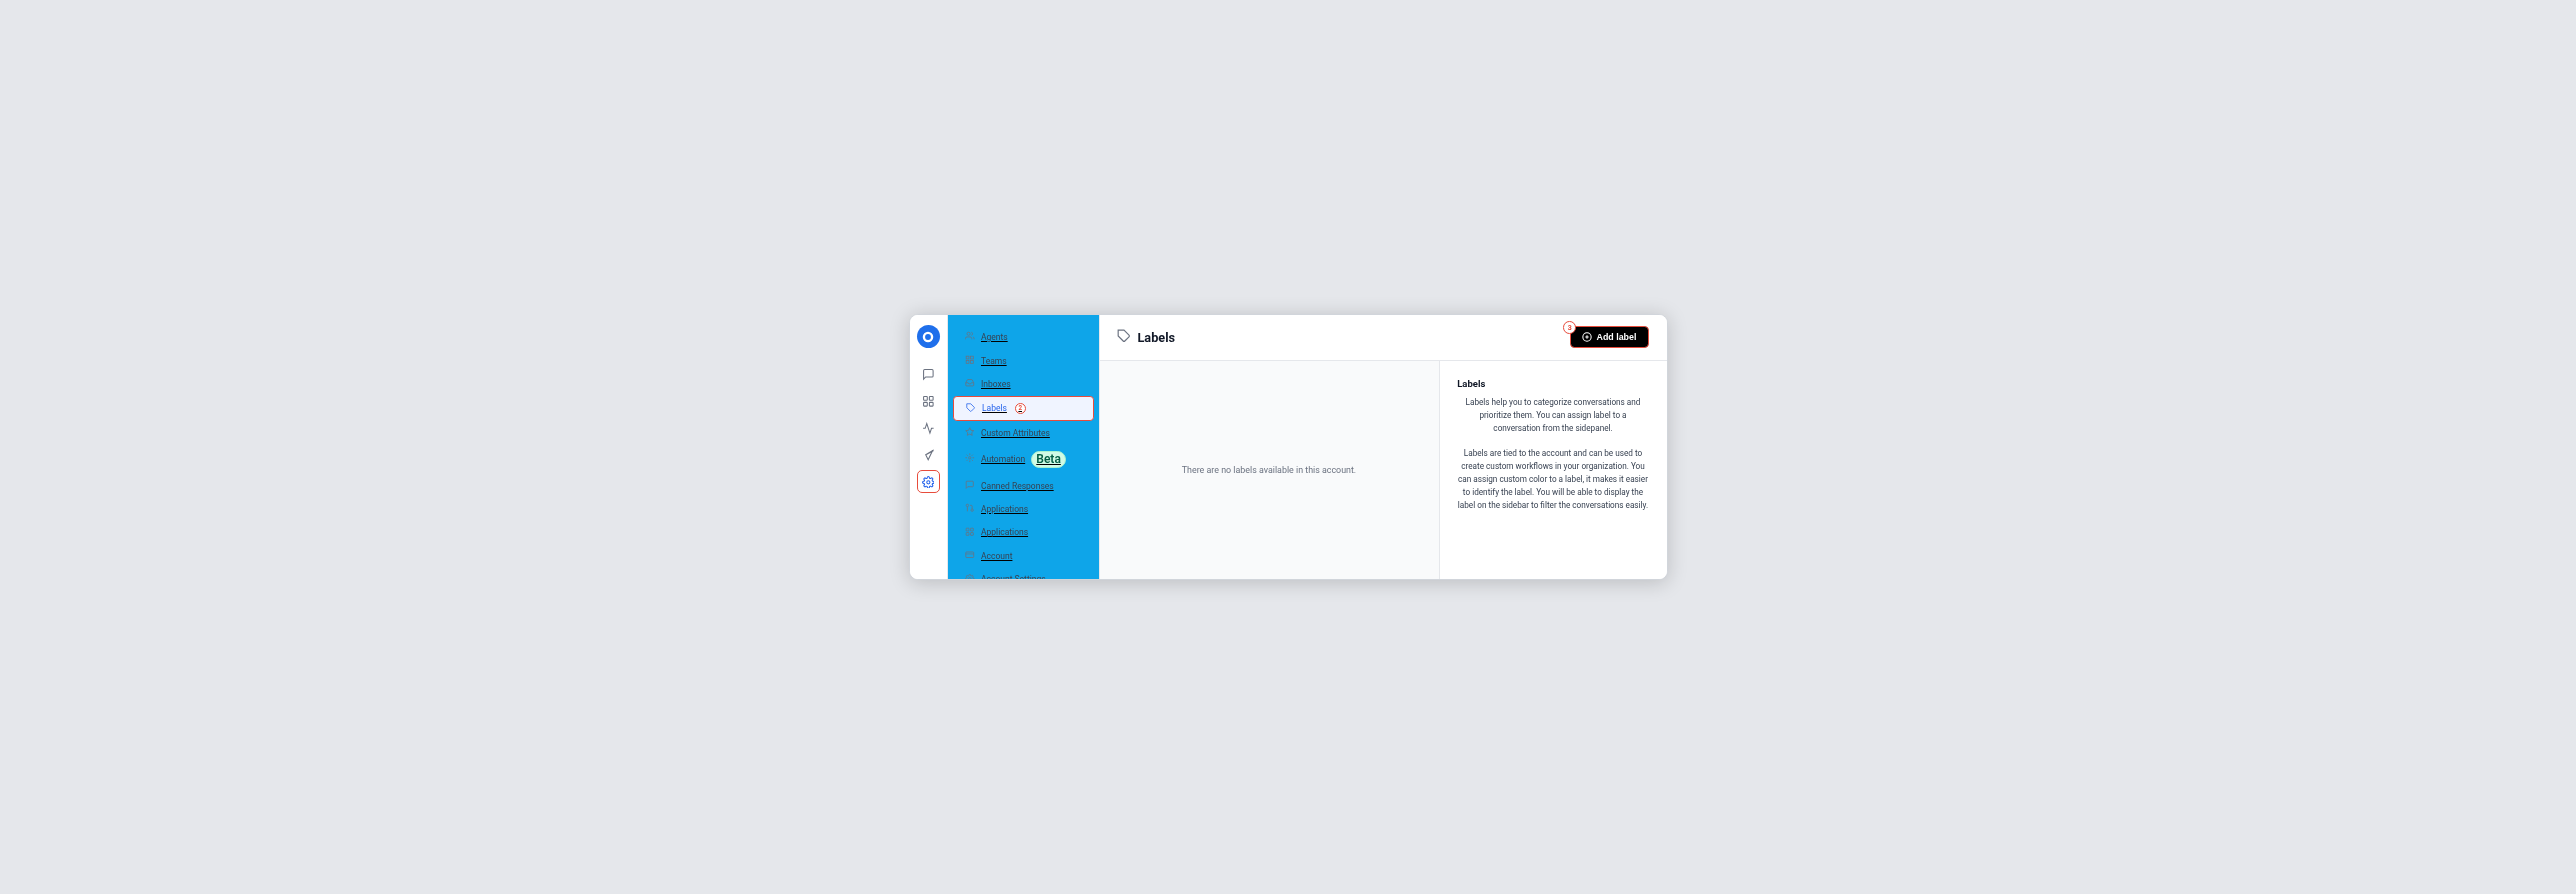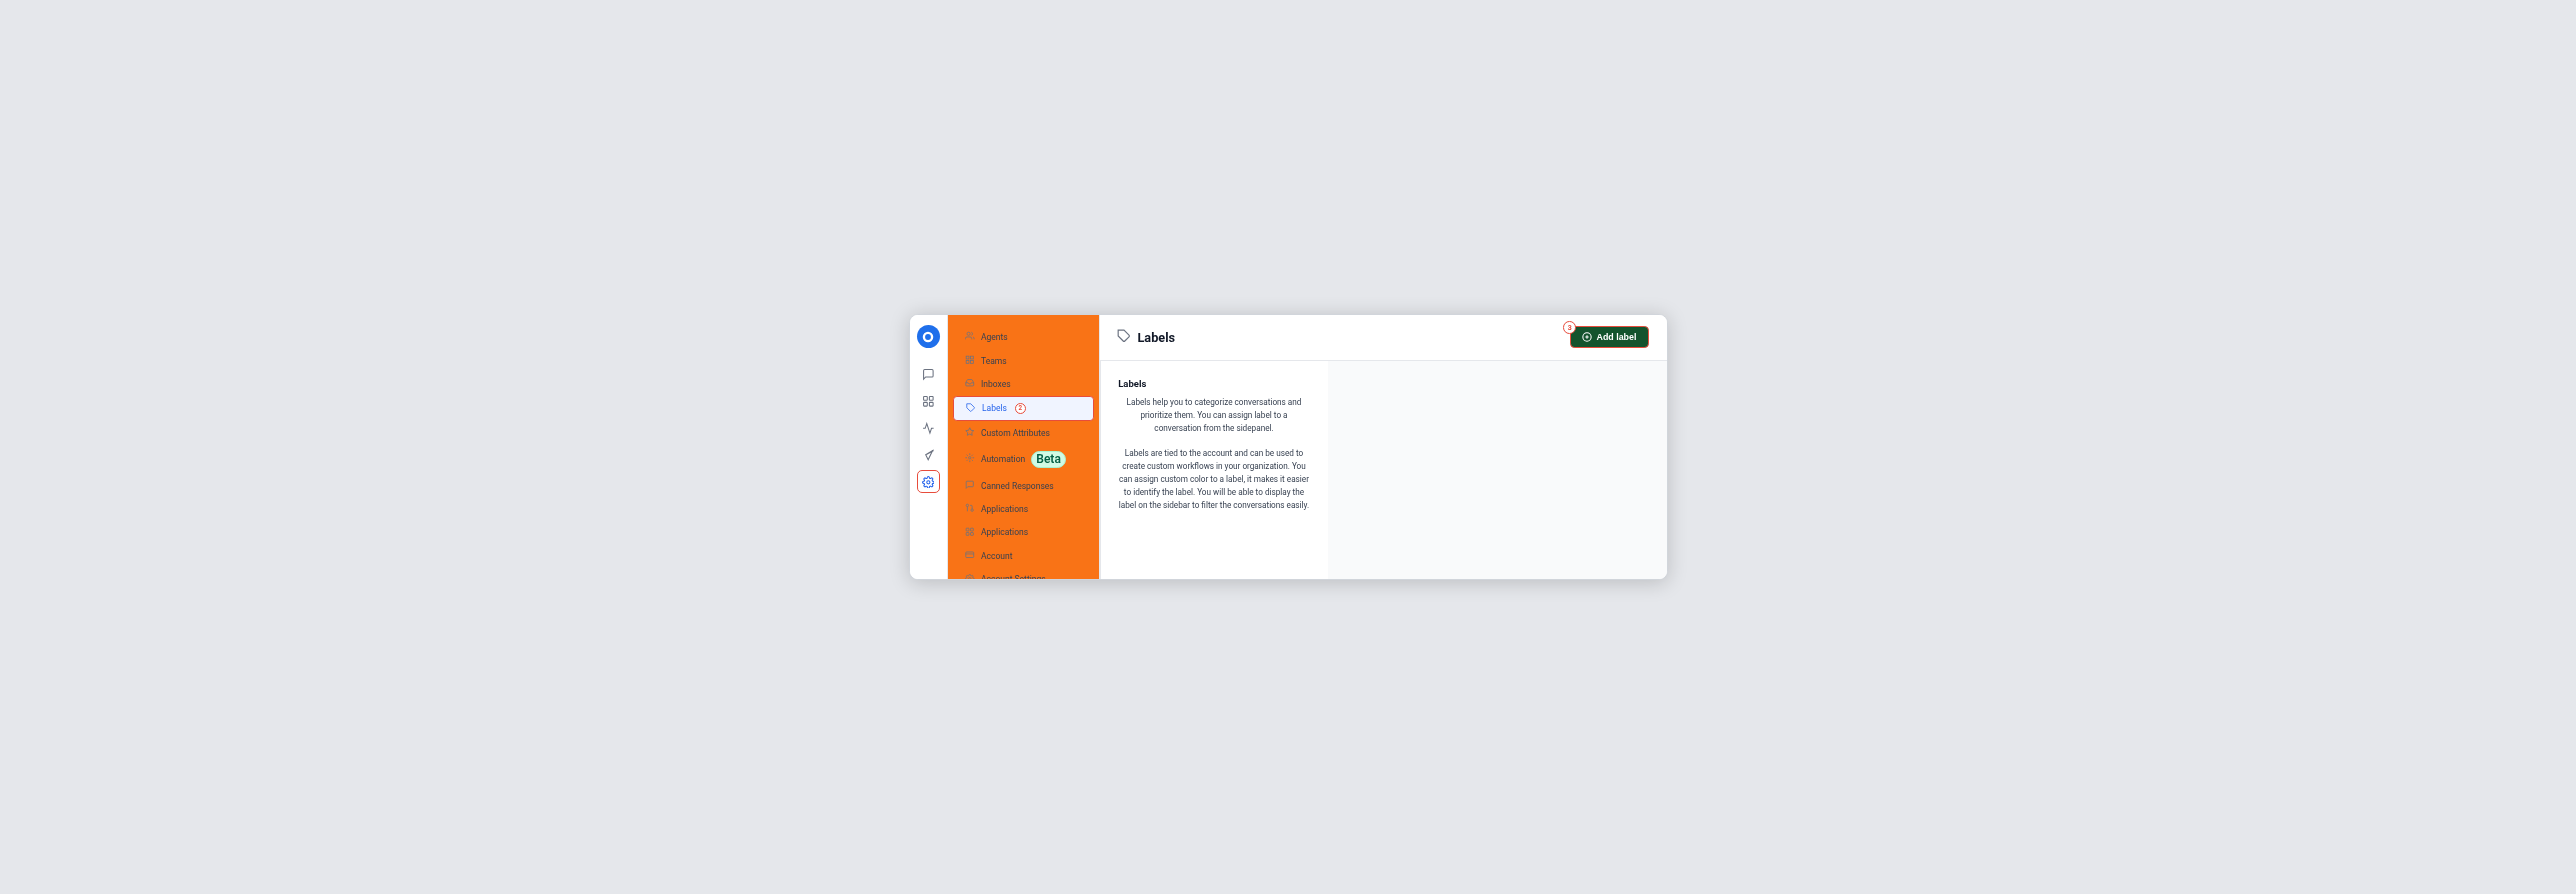--- a/index.html
+++ b/index.html
@@ -56,25 +56,26 @@
       color: #6b7280;
       font-size: 10.8px;
     }
     .rail-icon.active {
       color: #2563eb;
       border: 1.3px solid #e74c3c;
     }
     
     .sidebar {
       width: 152px;
-      background: #f97316;
+      background: #0ea5e9;
       border-right: 0.6px solid #e5e7eb;
       padding: 10px 0;
       flex-shrink: 0;
       overflow-y: auto;
+      text-decoration: underline;
     }
     .nav-item {
       display: flex;
       align-items: center;
       gap: 6.3px;
       padding: 5.7px 12.7px;
       font-size: 8.5px;
       color: #374151;
       cursor: pointer;
       border-radius: 3.8px;
@@ -117,21 +118,21 @@
       align-items: center;
       gap: 6.3px;
       font-size: 12.7px;
       font-weight: 700;
       color: #111827;
     }
     .add-label-btn {
       display: flex;
       align-items: center;
       gap: 4.4px;
-      background: #14532d;
+      background: #000000;
       color: #fff;
       border: 1.3px solid #e74c3c;
       border-radius: 4.4px;
       padding: 5px 11.4px;
       font-size: 8.9px;
       font-weight: 600;
       cursor: pointer;
     }
     .badge-3 {
       position: absolute;
@@ -382,20 +383,23 @@
               <line x1="12" y1="8" x2="12" y2="16"></line>
               <line x1="8" y1="12" x2="16" y2="12"></line>
             </svg>
           <span>Add label</span>
         </button>
       </div>
     </div>
 
     <div class="main-body">
 
+      <div class="empty-area">
+        <span>There are no labels available in this account.</span>
+      </div>
 
       <div class="info-panel">
         <h3>Labels</h3>
         <p>Labels help you to categorize conversations and prioritize them. You can assign label to a conversation from the sidepanel.</p>
         <p>Labels are tied to the account and can be used to create custom workflows in your organization. You can assign custom color to a label, it makes it easier to identify the label. You will be able to display the label on the sidebar to filter the conversations easily.</p>
       </div>
     </div>
   </div>
 </div>
 

